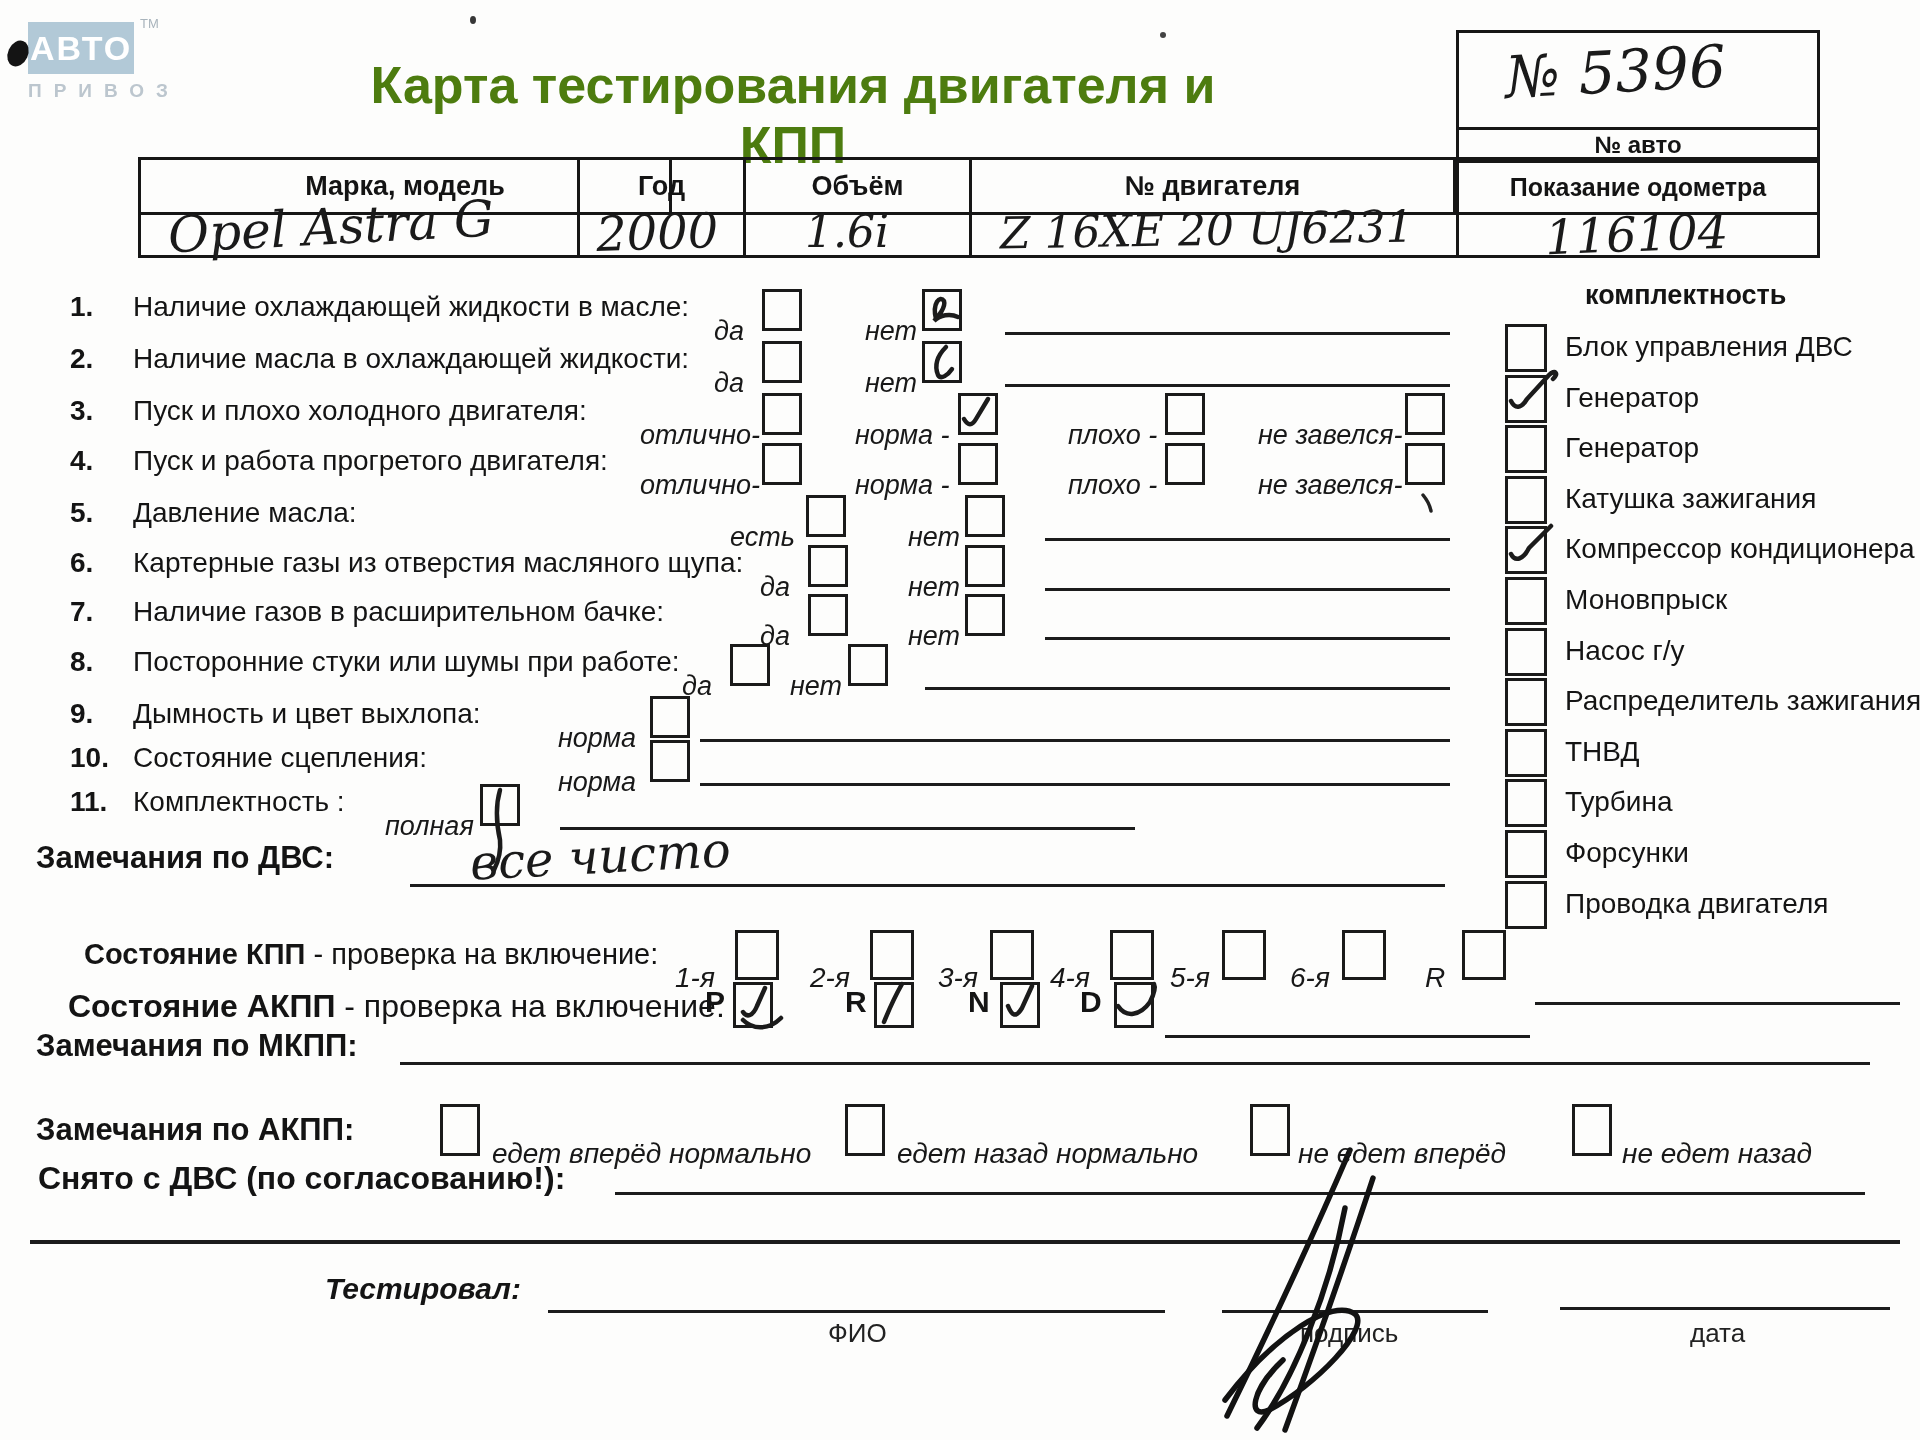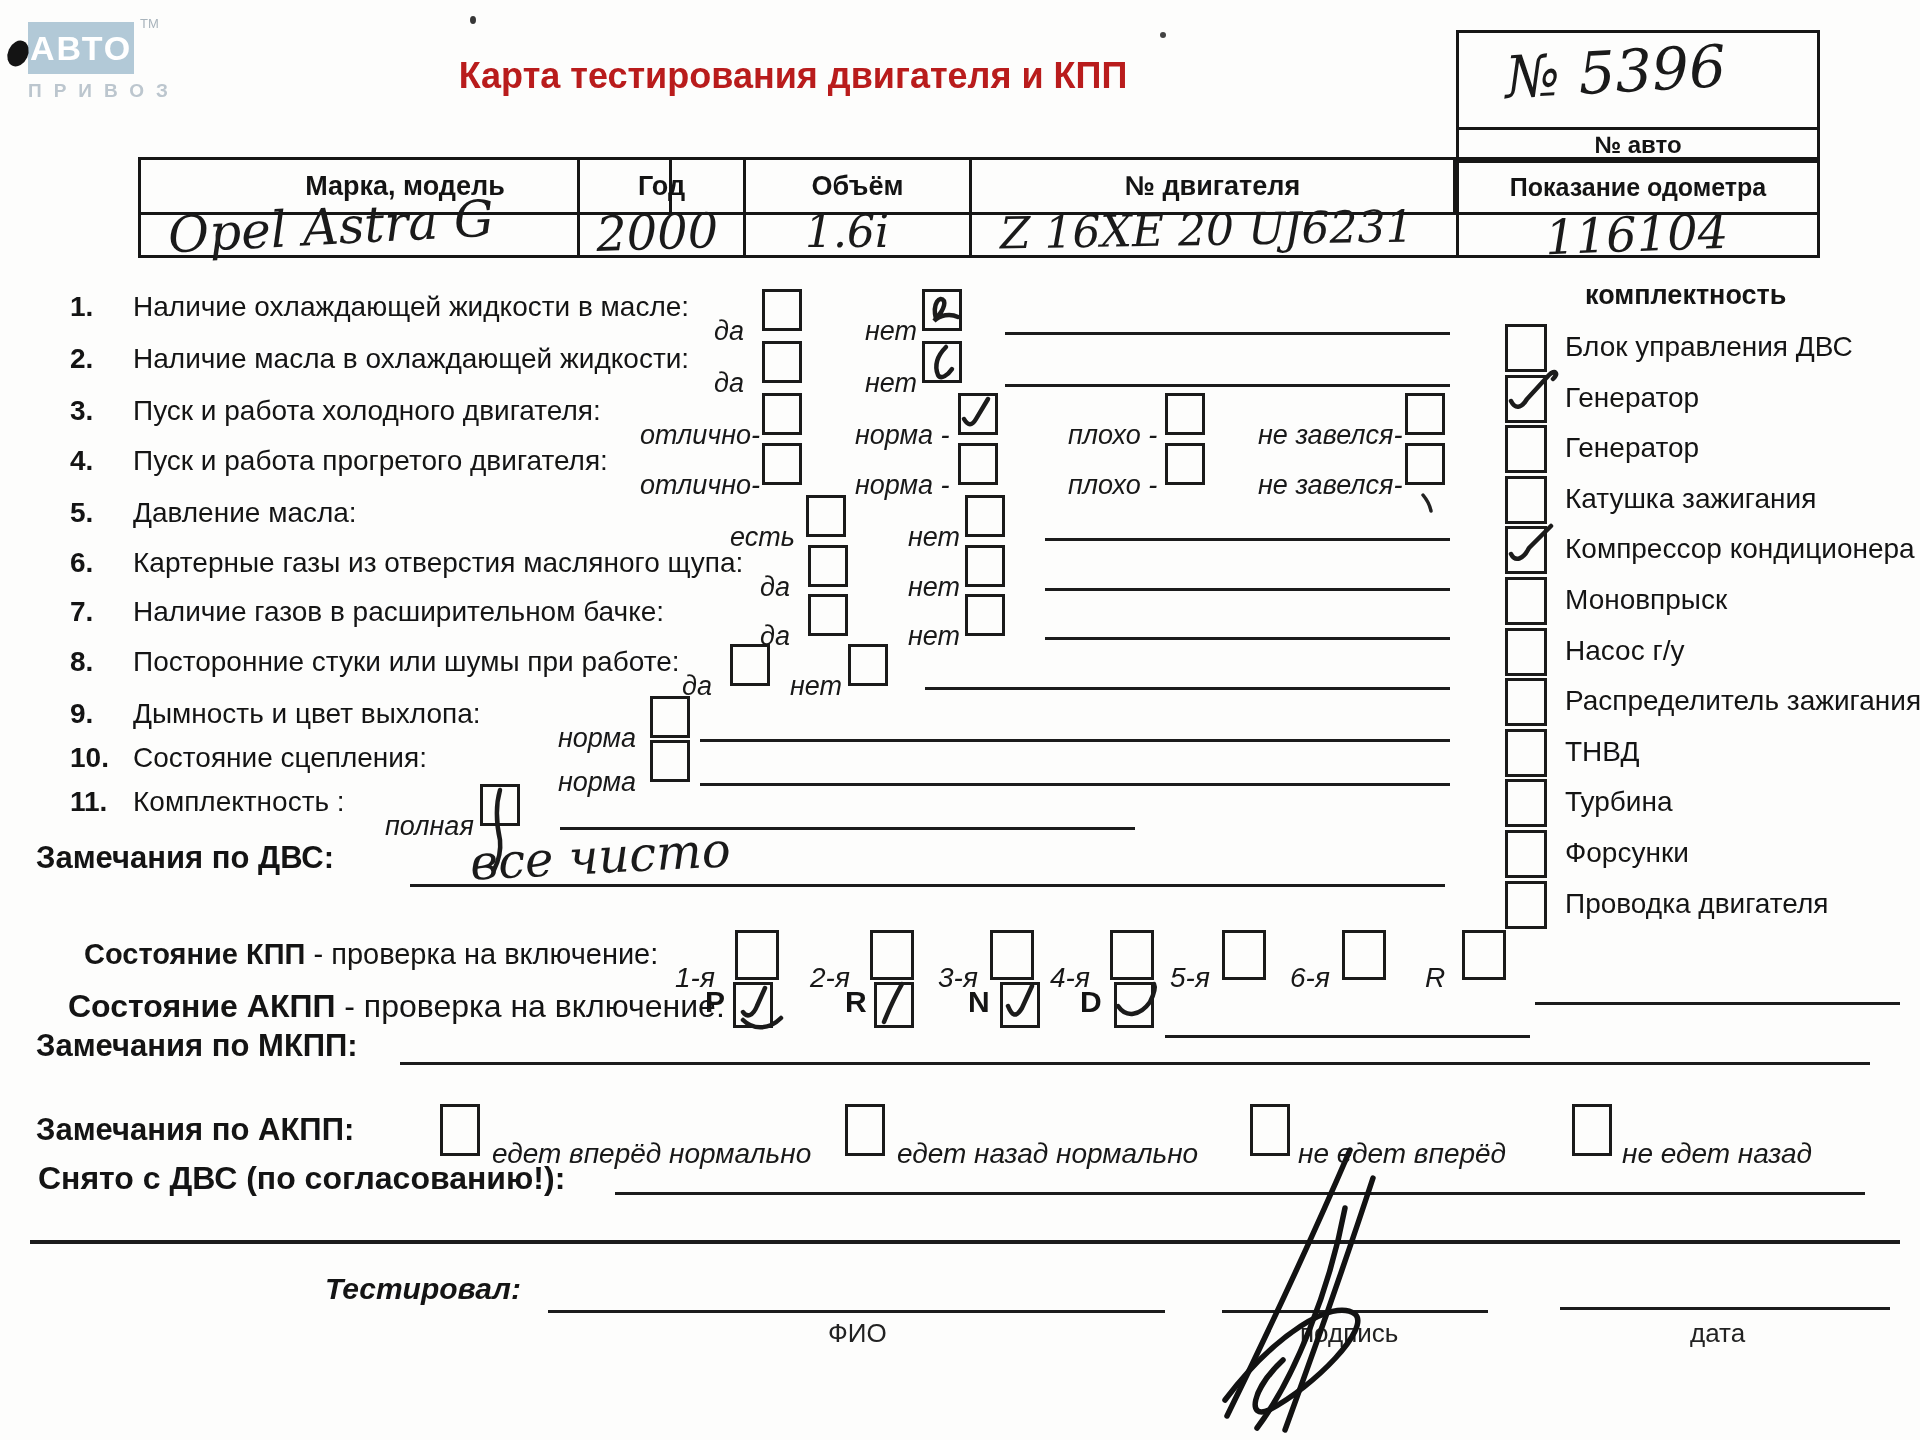--- a/index.html
+++ b/index.html
@@ -29,21 +29,21 @@
                 display:flex;align-items:center;justify-content:center;">
       <span style="color:#ffffff;font-weight:bold;font-size:34px;letter-spacing:2px;">АВТО</span>
     </div>
     <span class="abs" style="left:118px;top:6px;font-size:13px;color:#a9b4bc;">TM</span>
     <span class="abs" style="left:6px;top:70px;font-size:19px;font-weight:bold;color:#bcc6ce;letter-spacing:12px;">ПРИВОЗ</span>
   </div>
   <div class="speck" style="left:8px;top:40px;width:20px;height:27px;transform:rotate(24deg);"></div>
   <div class="speck" style="left:470px;top:16px;width:6px;height:8px;opacity:.85;"></div>
   <div class="speck" style="left:1160px;top:32px;width:6px;height:6px;opacity:.8;"></div>
 
-  <div class="abs" style="left:343px;top:55px;width:900px;text-align:center;font-size:36px;font-weight:bold;color:#b91c1c;">Карта тестирования двигателя и КПП</div>
+  <div class="abs" style="left:343px;top:55px;width:900px;text-align:center;font-size:52px;font-weight:bold;color:#4d7c0f;">Карта тестирования двигателя и КПП</div>
 
   <div class="cell" style="left:1456px;top:30px;width:364px;height:130px;"></div>
   <div class="hw" style="left:1505px;top:38px;font-size:58px;transform:rotate(-3deg);">№ 5396</div>
   <div class="abs" style="left:1456px;top:127px;width:364px;height:33px;box-sizing:border-box;border:3px solid #161616;border-bottom:none;
               display:flex;align-items:center;justify-content:center;">
     <span style="font-weight:bold;font-size:24px;">№ авто</span>
   </div>
 
   <div class="cell hcell" style="left:138px;top:157px;width:534px;height:58px;">
     <span>Марка, модель</span>
@@ -138,21 +138,21 @@
     <div class="lbl" style="position: absolute; left: 133px; top: 343px;">Наличие масла в охлаждающей жидкости:</div>
     <div class="opt" style="position: absolute; left: 714px; top: 344px;">да</div>
     <div class="cb" style="left: 762px; top: 341px; width: 40px; height: 42px;"></div>
     <div class="opt" style="position: absolute; left: 865px; top: 344px;">нет</div>
     <div class="cb" style="left: 922px; top: 341px; width: 40px; height: 42px;"></div>
     <svg class="check" width="110" height="120" style="left: 902px; top: 327px;">
       <path d="M44 20 C36 28 32 38 36 48 C39 53 46 48 50 42" fill="none" stroke="#1b1b1b" stroke-width="4.5" stroke-linecap="round"></path>
     </svg>
     <div class="wline" style="left: 1005px; top: 384px; width: 445px;"></div>
     <div class="num" style="position: absolute; left: 70px; top: 395px;">3.</div>
-    <div class="lbl" style="position: absolute; left: 133px; top: 395px;">Пуск и работа холодного двигателя:</div>
+    <div class="lbl" style="position: absolute; left: 133px; top: 395px;">Пуск и плохо холодного двигателя:</div>
     <div class="opt" style="position: absolute; left: 640px; top: 396px;">отлично-</div>
     <div class="cb" style="left: 762px; top: 393px; width: 40px; height: 42px;"></div>
     <div class="opt" style="position: absolute; left: 855px; top: 396px;">норма -</div>
     <div class="cb" style="left: 958px; top: 393px; width: 40px; height: 42px;"></div>
     <svg class="check" width="110" height="120" style="left: 938px; top: 379px;">
       <path d="M26 40 C30 47 34 47 38 40 L50 20" fill="none" stroke="#1b1b1b" stroke-width="4.5" stroke-linecap="round"></path>
     </svg>
     <div class="opt" style="position: absolute; left: 1068px; top: 396px;">плохо -</div>
     <div class="cb" style="left: 1165px; top: 393px; width: 40px; height: 42px;"></div>
     <div class="opt" style="position: absolute; left: 1258px; top: 396px;">не завелся-</div>

